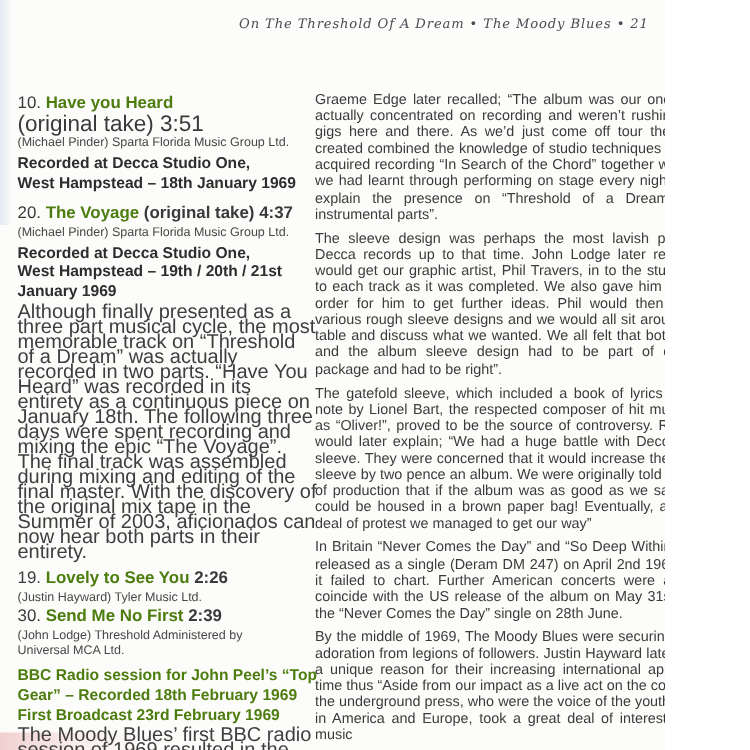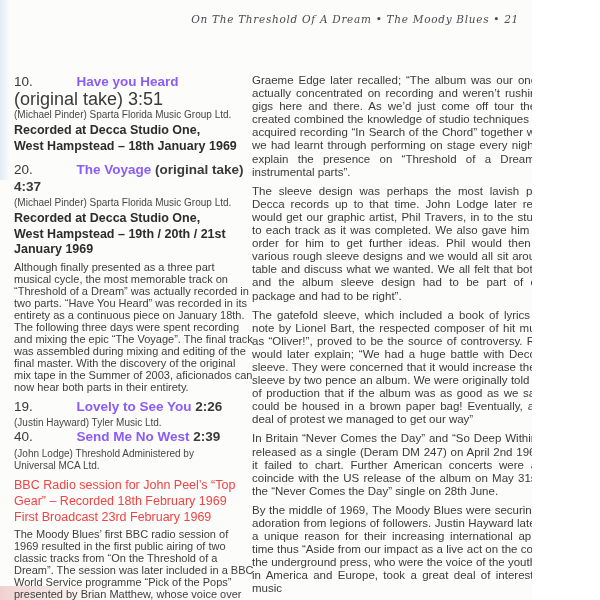--- a/index.html
+++ b/index.html
@@ -29,40 +29,40 @@
 
   .col-right p {
     margin:0 0 6px 0;
     font-size:11.5px; line-height:13.1px;
     text-align:justify; text-align-last:left;
     color:#3b3b3b;
   }
 
   .track-title-line { font-size:13.5px; line-height:16.5px; color:#3a3a3a; }
   .num   { font-weight:400; }
-  .ttl   { font-weight:700; color:#8b5cf6;margin-left:40px; }
+  .ttl   { font-weight:700; color:#4d7c0f; }
   .after { font-weight:700; }
   .track-sub { font-size:18px; line-height:16.5px; }
   .credit {
     font-size:10px; line-height:12px; margin-top:2px;
     white-space:pre-line; color:#474747;
   }
   .rec {
     font-size:12.5px; font-weight:700; line-height:15.5px; margin-top:2px;
     white-space:pre-line; color:#2d2d2d;
   }
-  .note { font-size:11px; line-height:12px; margin-top:3px; color:#3e3e3e; }
+  .note { font-size:16px; line-height:12px; margin-top:3px; color:#3e3e3e; }
 
   .t18 { margin-top:8px; }
   .t19 { margin-top:6px; }
   .t20 { margin-top:0; }
   .bbc { margin-top:5px; }
   .bbc-heading {
-    font-size:12.5px; font-weight:400; line-height:16px;
-    white-space:pre-line; color:#ef4444;
+    font-size:12.5px; font-weight:700; line-height:16px;
+    white-space:pre-line; color:#4d7c0f;
   }
 </style>
 </head>
 <body>
 
 <div class="page">
   <div class="edge-tint"></div>
   <div class="smudge"></div>
 
   <div class="header">
@@ -87,21 +87,21 @@
 January 1969</div>
       <div class="note">Although finally presented as a three part musical cycle, the most memorable track on “Threshold of a Dream” was actually recorded in two parts. “Have You Heard” was recorded in its entirety as a continuous piece on January 18th. The following three days were spent recording and mixing the epic “The Voyage”. The final track was assembled during mixing and editing of the final master. With the discovery of the original mix tape in the Summer of 2003, aficionados can now hear both parts in their entirety.</div>
     </div>
 
     <div class="track t19">
       <div class="track-title-line"><span class="num">19. </span><span class="ttl">Lovely to See You</span><span class="after"> 2:26</span></div>
       <div class="credit">(Justin Hayward) Tyler Music Ltd.</div>
     </div>
 
     <div class="track t20">
-      <div class="track-title-line"><span class="num">40. </span><span class="ttl">Send Me No West</span><span class="after"> 2:39</span></div>
+      <div class="track-title-line"><span class="num">30. </span><span class="ttl">Send Me No First</span><span class="after"> 2:39</span></div>
       <div class="credit">(John Lodge) Threshold Administered by
 Universal MCA Ltd.</div>
     </div>
 
     <div class="bbc">
       <div class="bbc-heading">BBC Radio session for John Peel’s “Top Gear” – Recorded 18th February 1969
 First Broadcast 23rd February 1969</div>
       <div class="note">The Moody Blues’ first BBC radio session of 1969 resulted in the first public airing of two classic tracks from “On the Threshold of a Dream”. The session was later included in a BBC World Service programme “Pick of the Pops” presented by Brian Matthew, whose voice over can be heard at the beginning of “Send Me No Wine”.</div>
     </div>
 

